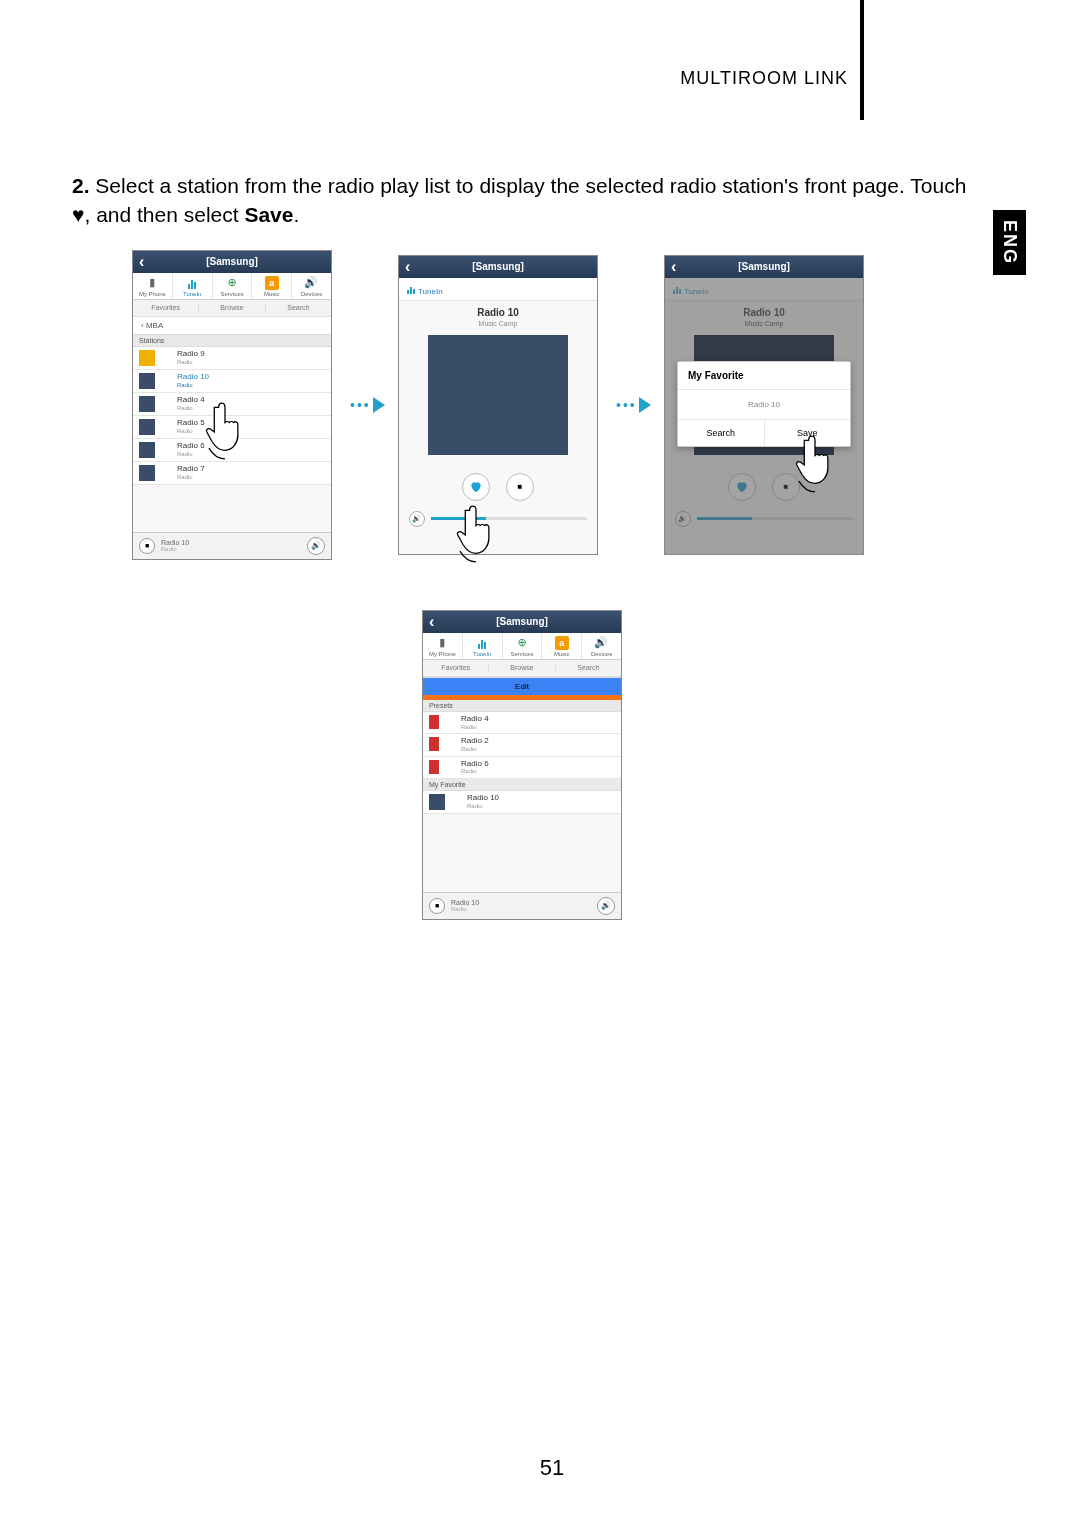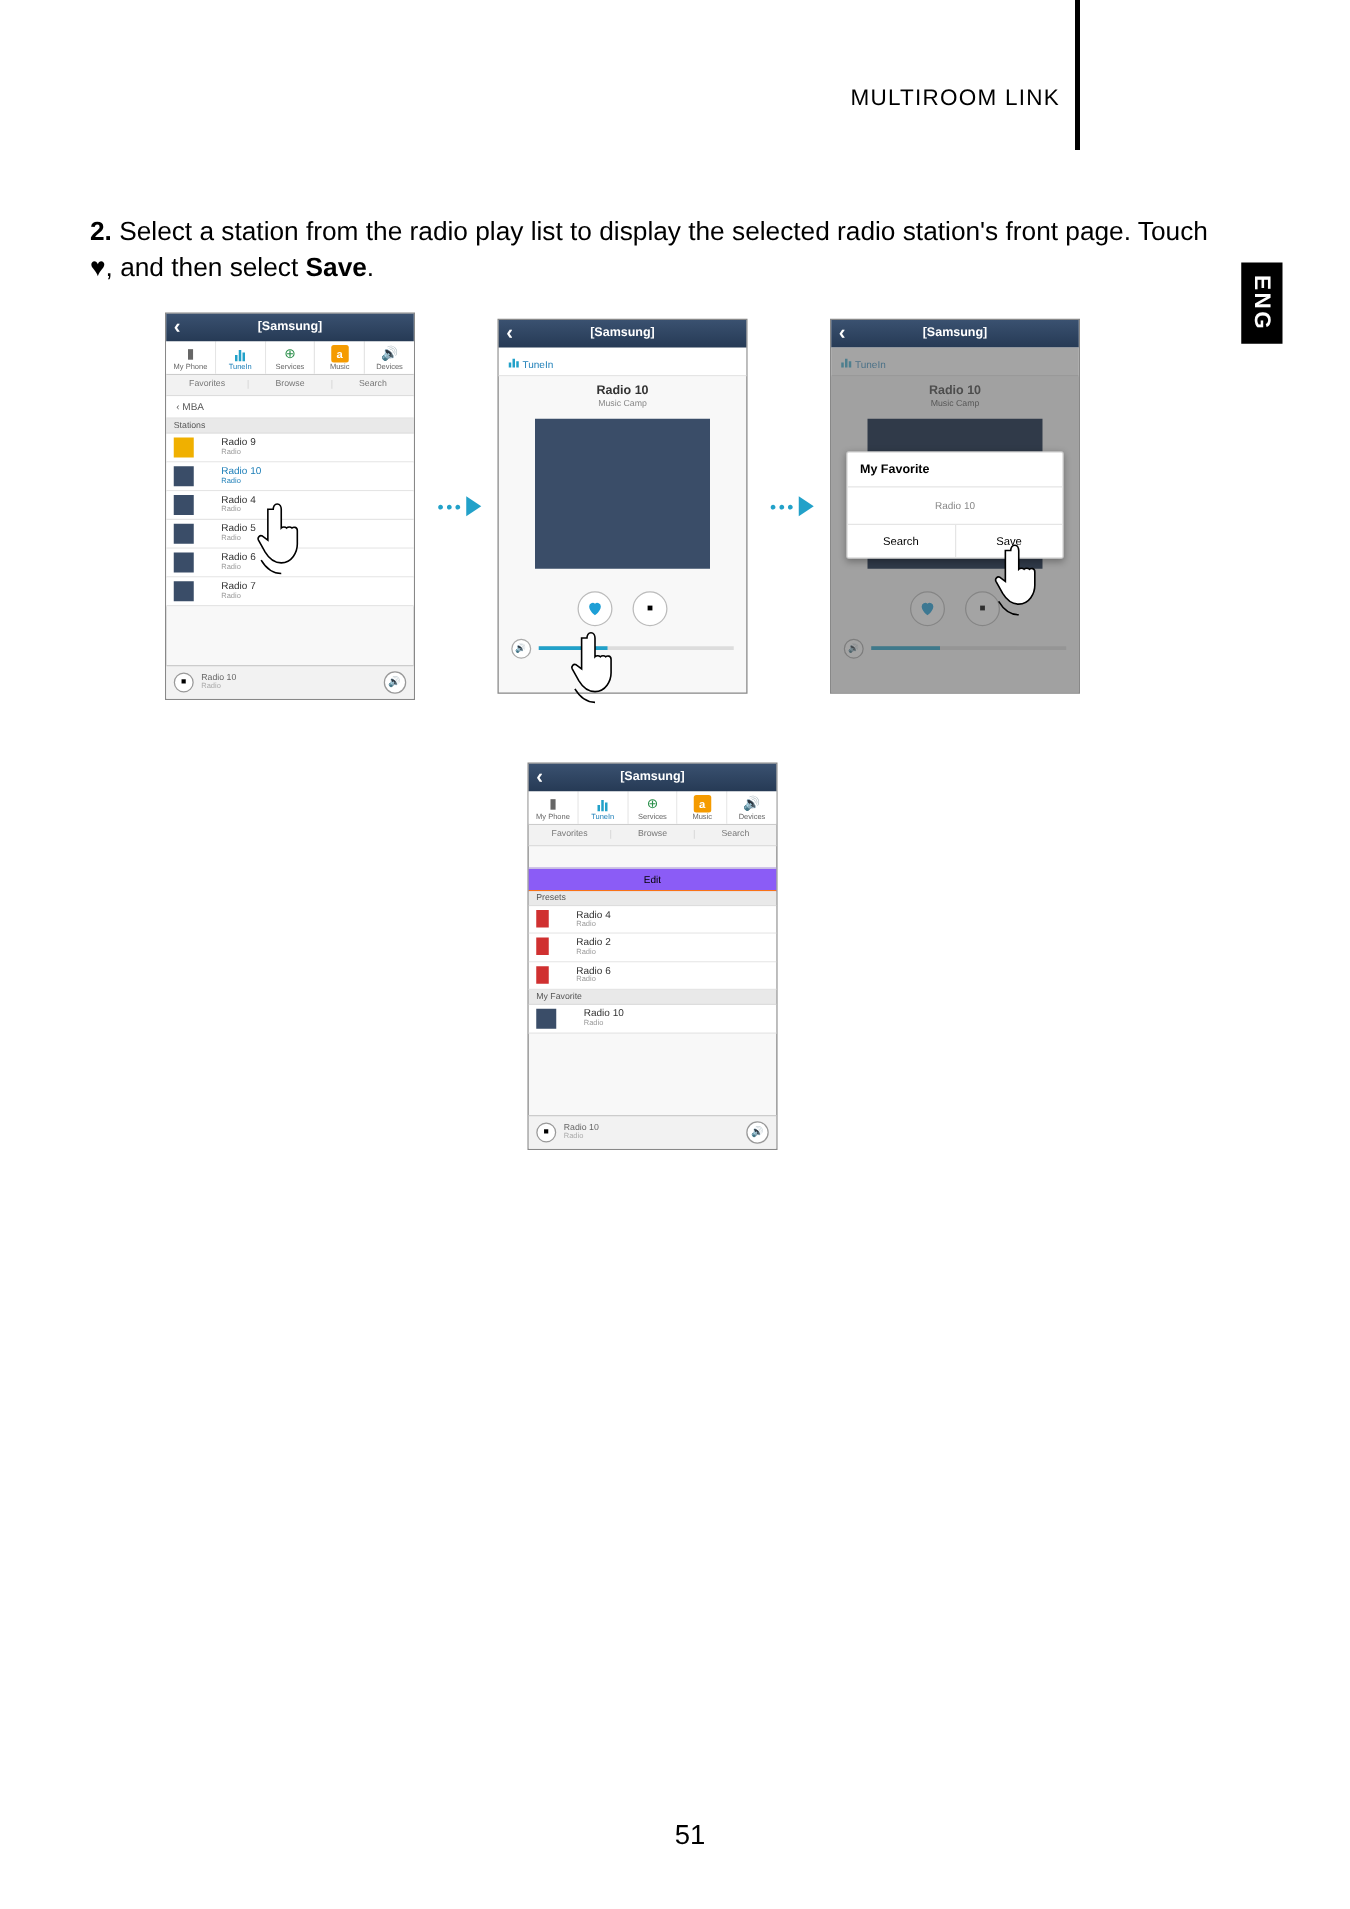--- a/index.html
+++ b/index.html
@@ -269,26 +269,25 @@
     position: relative;
   }
   .phone .vol .track .fill {
     position: absolute; left: 0; top: 0; bottom: 0;
     width: 35%;
     background: #22a1c9;
   }
 
   .phone .editbar {
     text-align: center;
-    background: #8b5cf6;
-    border-bottom: 1px solid #f97316;
+    background: #3b82f6;
+    border-bottom: 5px solid #f97316;
     border-top: 1px solid #ddd;
     padding: 4px 0;
     font-size: 8px;
-    margin-top: 17px;
   }
 
   
   .phone.dim .dimlayer {
     position: absolute;
     top: 22px; left: 0; right: 0; bottom: 0;
     background: rgba(0,0,0,0.35);
   }
   .phone .dialog {
     position: absolute;

